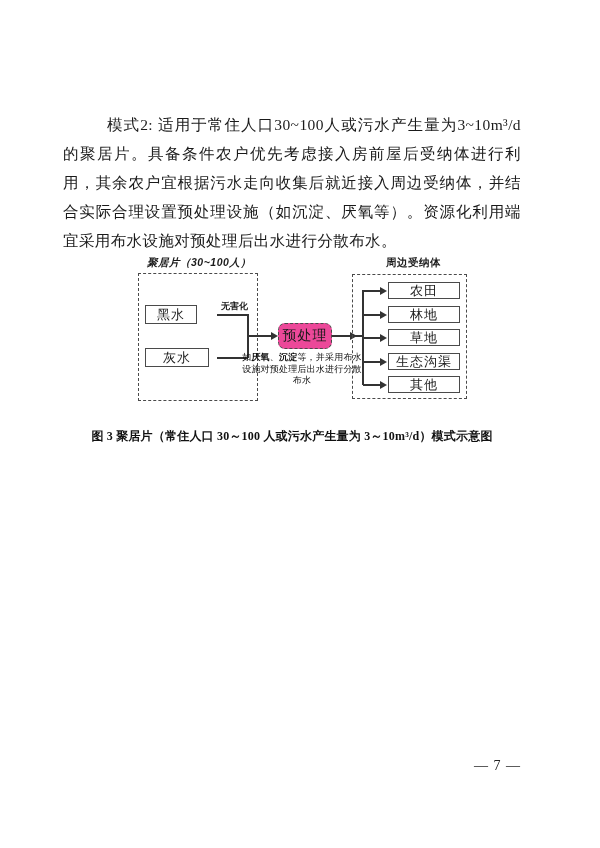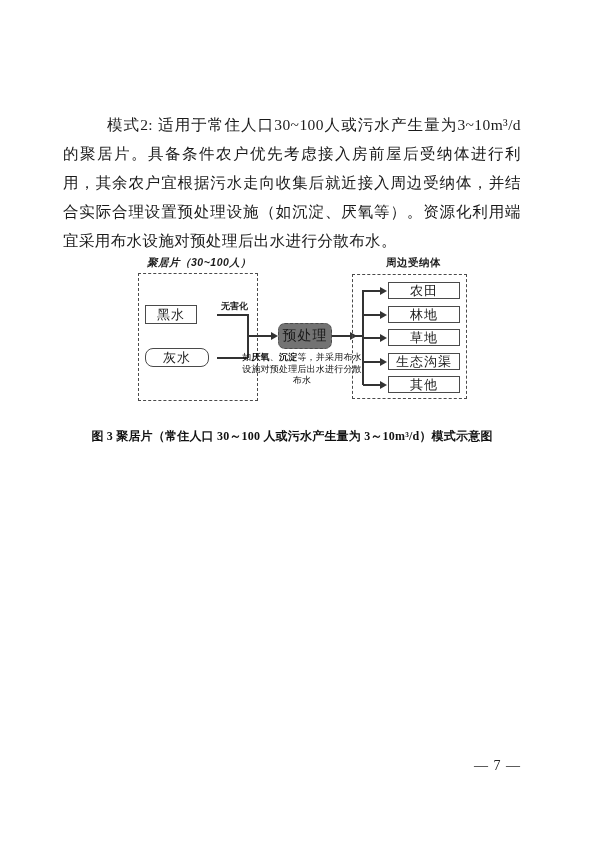--- a/index.html
+++ b/index.html
@@ -25,21 +25,21 @@
   }
   .grp-title { position:absolute; font-size:10.5px; font-weight:bold; white-space:nowrap; letter-spacing:0.5px; }
   .dash-box  { position:absolute; border:1px dashed #4a4a4a; box-sizing:border-box; }
   .solid-box {
     position:absolute; border:1px solid #4a4a4a; box-sizing:border-box; background:#fff;
     display:flex; align-items:center; justify-content:center;
     font-size:13px; letter-spacing:1px; white-space:nowrap;
   }
   .pretreat-box {
     position:absolute; border:1.3px dashed #4a4a4a; border-radius:7px; box-sizing:border-box;
-    background:#737373; display:flex; align-items:center; justify-content:center;
+    background:#ec4899; display:flex; align-items:center; justify-content:center;
     font-size:14px; letter-spacing:1px;
   }
   .hline { position:absolute; height:1.5px; background:#333; }
   .vline { position:absolute; width:1.5px; background:#333; }
   .ah {
     position:absolute; width:0; height:0;
     border-top:4px solid transparent; border-bottom:4px solid transparent;
     border-left:7px solid #333;
   }
   .mini-label { position:absolute; font-size:9px; font-weight:bold; white-space:nowrap; }
@@ -67,21 +67,21 @@
 
     <p class="para">模式2: 适用于常住人口30~100人或污水产生量为3~10m³/d的聚居片。具备条件农户优先考虑接入房前屋后受纳体进行利用，其余农户宜根据污水走向收集后就近接入周边受纳体，并结合实际合理设置预处理设施（如沉淀、厌氧等）。资源化利用端宜采用布水设施对预处理后出水进行分散布水。</p>
 
     <div class="diagram">
 
       <div class="grp-title" style="left:37px; top:0;font-style:italic;">聚居片（30~100人）</div>
       <div class="dash-box" style="left:28px; top:17px; width:120px; height:128px;"></div>
       <div class="solid-box" style="left:35px; top:49px; width:52px; height:19px;">
         <span>黑水</span>
       </div>
-      <div class="solid-box" style="left:35px; top:92px; width:64px; height:19px;border-radius:8px;">
+      <div class="solid-box" style="left:35px; top:92px; width:64px; height:19px;">
         <span>灰水</span>
       </div>
       <div class="mini-label" style="left:111px; top:44px;">无害化</div>
 
       <div class="hline" style="left:107px; top:58px; width:31px;"></div>
       <div class="hline" style="left:107px; top:101px; width:31px;"></div>
       <div class="vline" style="left:137px; top:58px; height:44px;"></div>
       <div class="hline" style="left:138px; top:79px; width:26px;"></div>
       <div class="ah" style="left:161px; top:76px;"></div>
 

